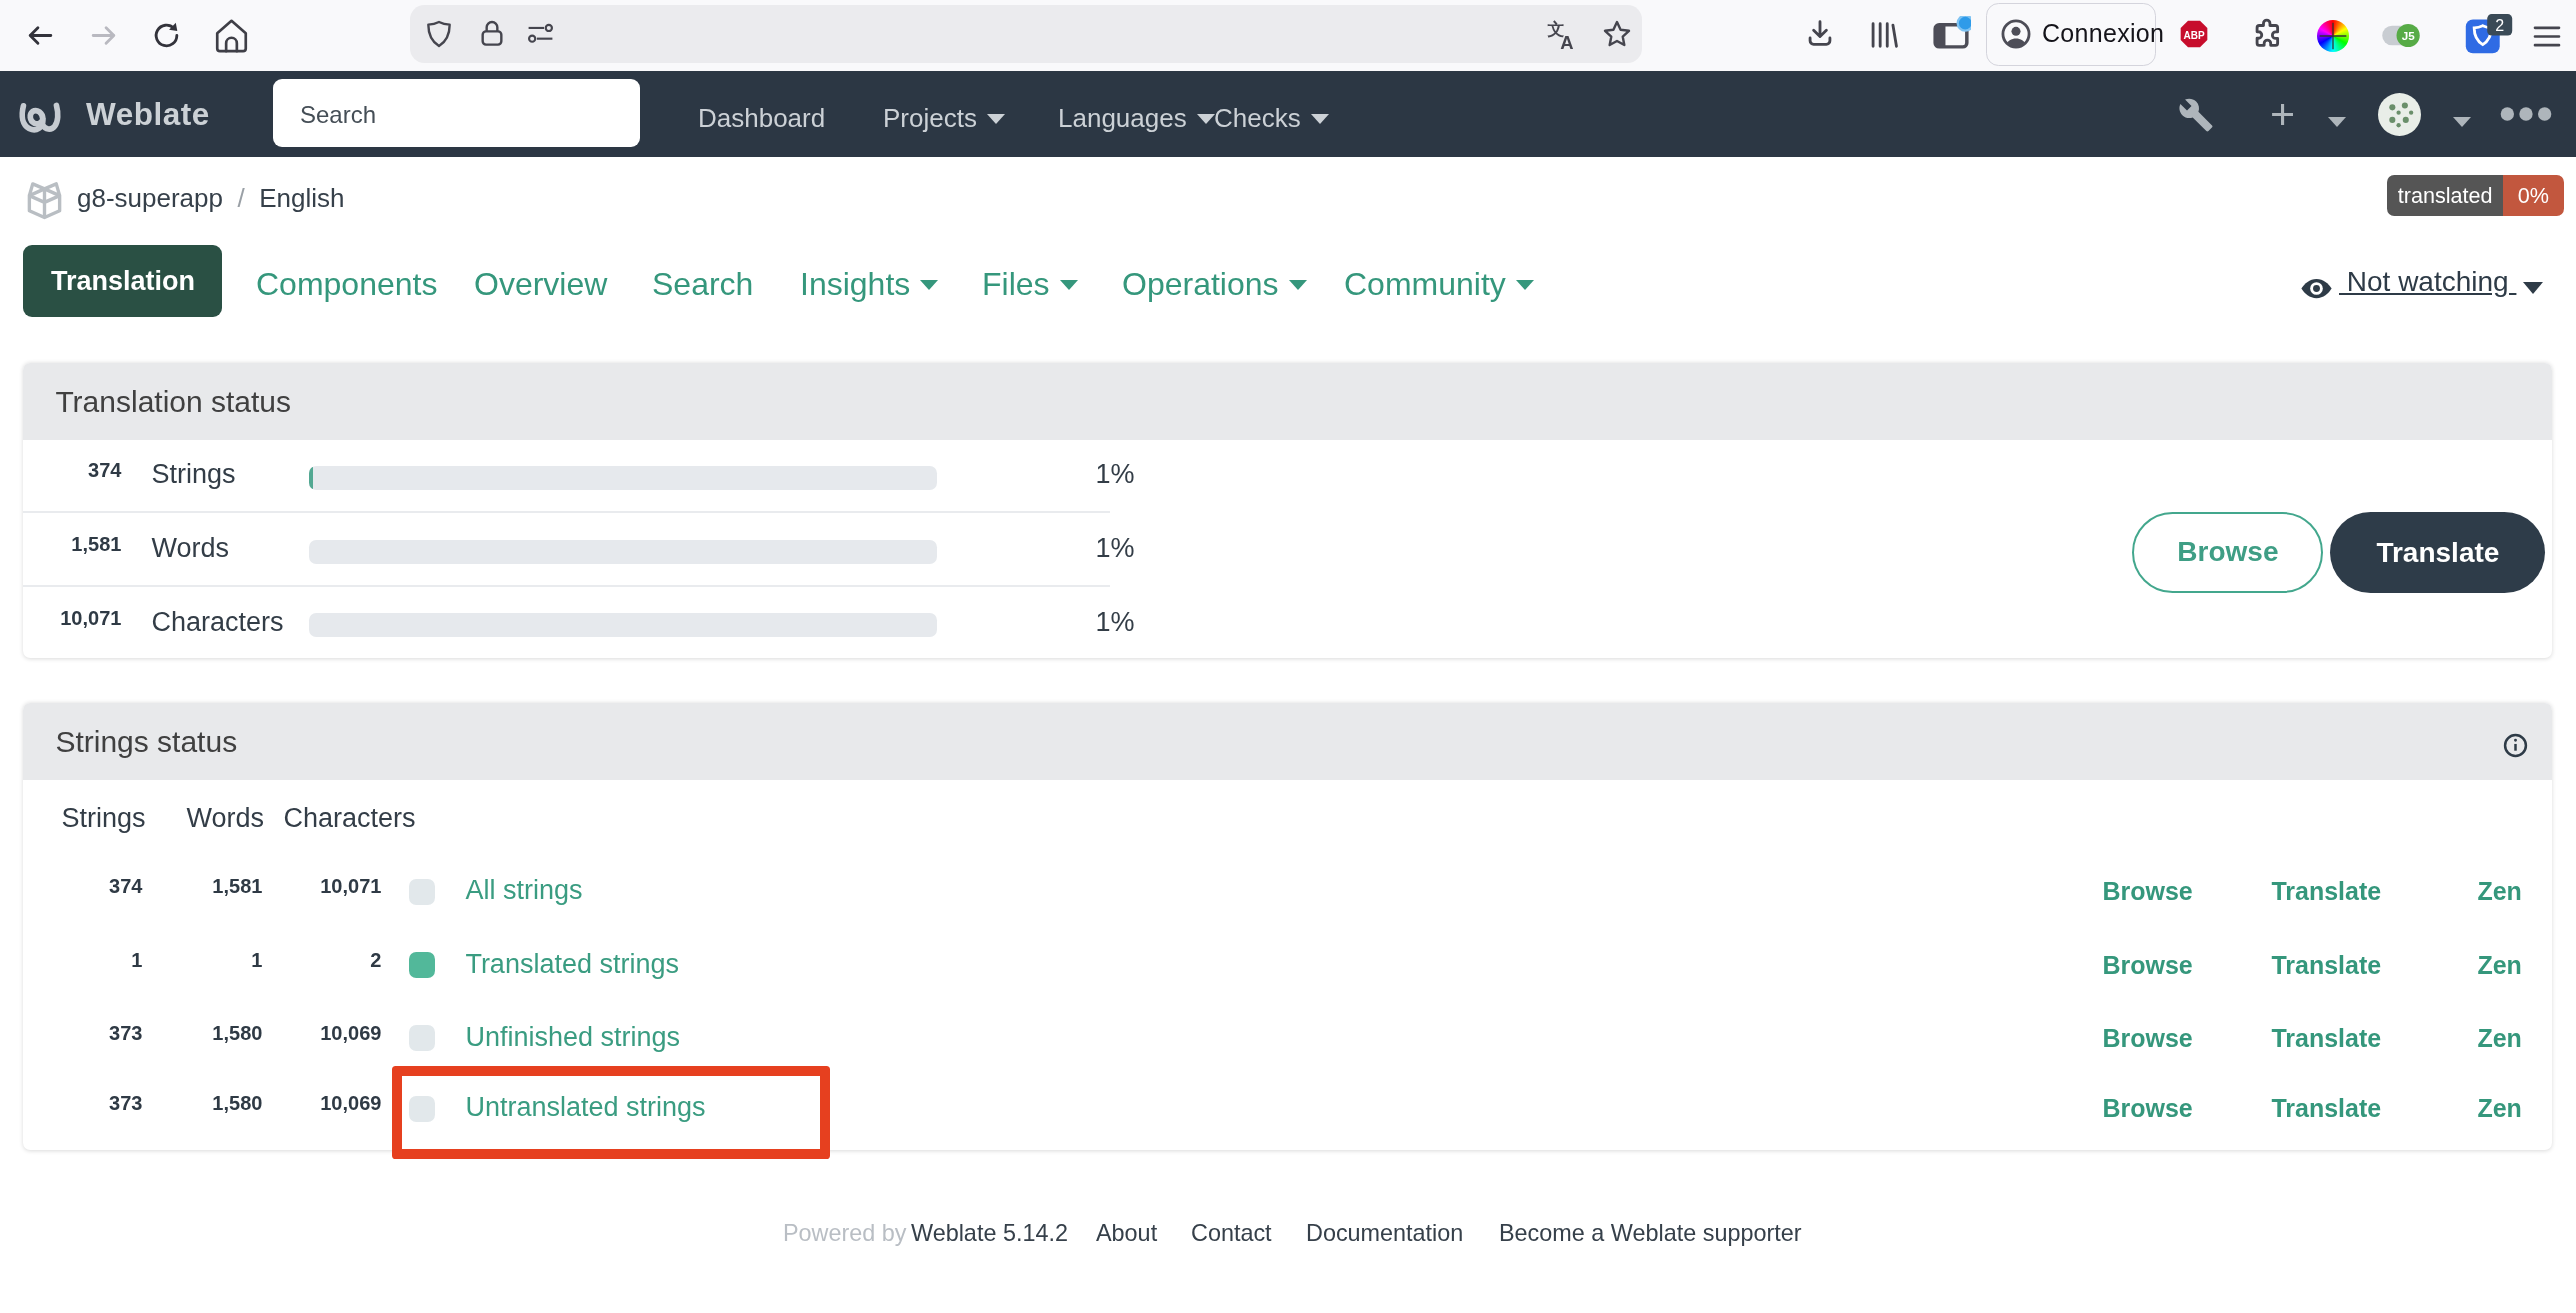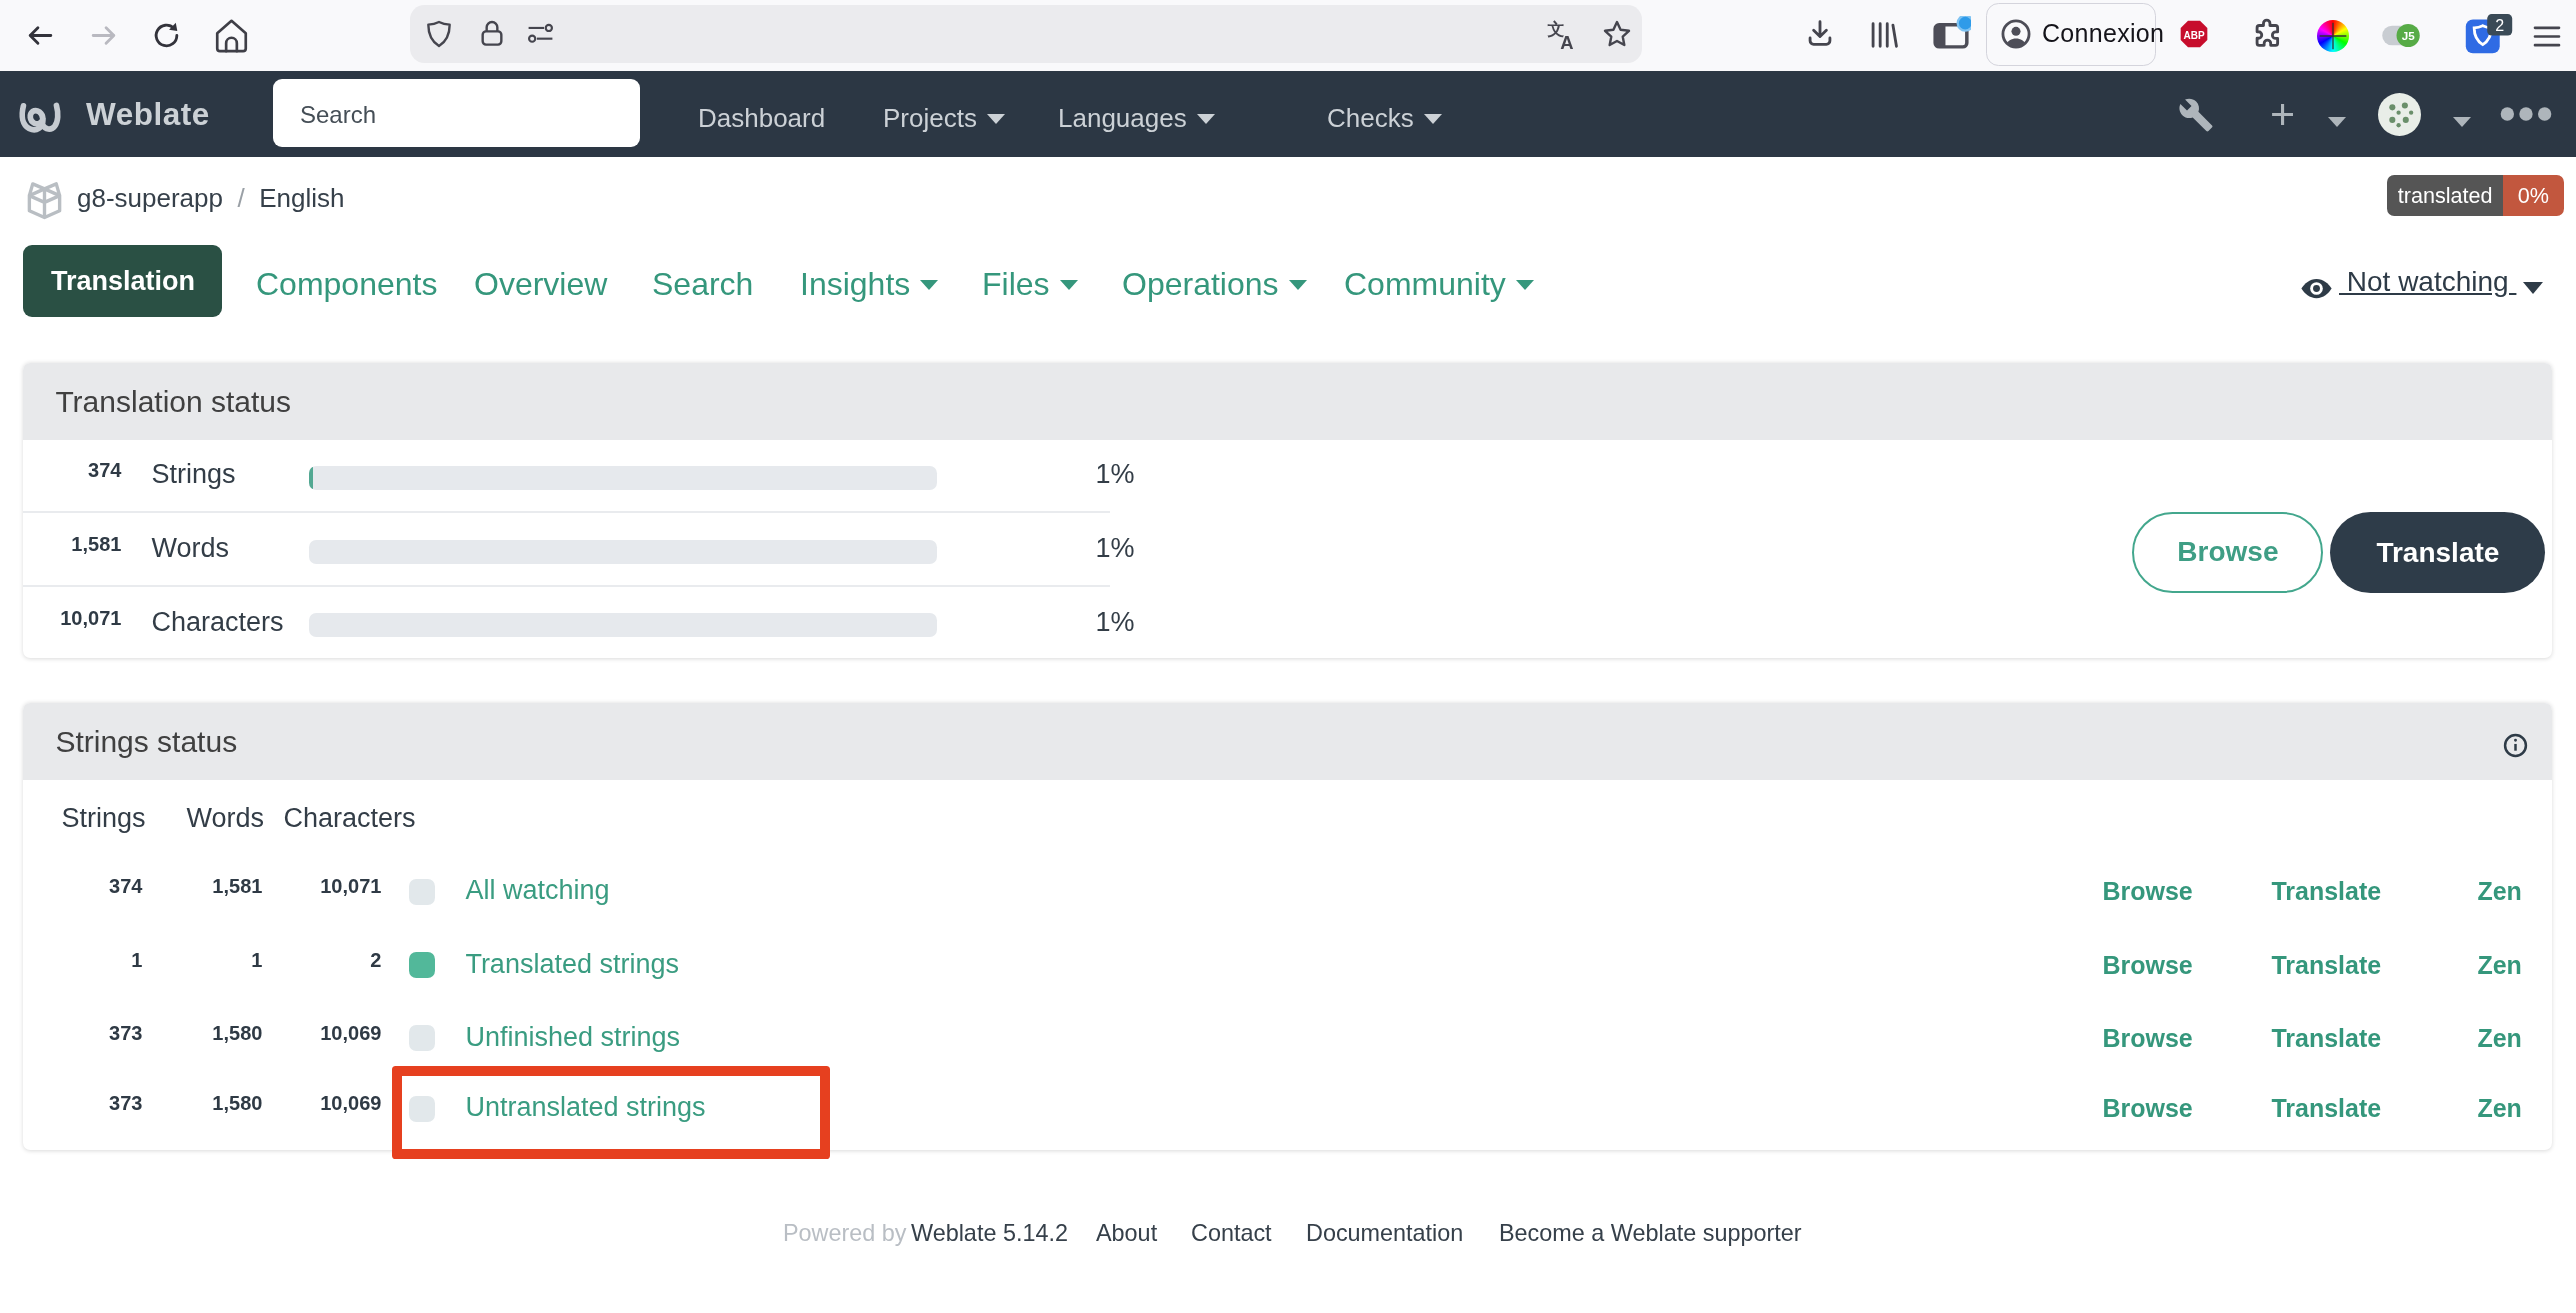--- a/index.html
+++ b/index.html
@@ -172,21 +172,21 @@
     <path d="M57,62 C63,73 77,75 85,65 C93,55 94,35 89,17"></path>
   </svg>
 </div>
 <div id="brand">Weblate</div>
 <div id="searchbox">
     <span>Search</span>
   </div>
 <div class="navitem" style="left:698px;">Dashboard</div>
 <div class="navitem" style="left:883px;">Projects<span class="caret"></span></div>
 <div class="navitem" style="left:1058px;">Languages<span class="caret"></span></div>
-<div class="navitem" style="left:1327px;">Checks<span class="caret"></span></div>
+<div class="navitem" style="left:1214px;">Checks<span class="caret"></span></div>
 
 <svg style="position:absolute;left:2178px;top:97px;" width="36" height="36" viewBox="0 0 24 24" fill="#aeb5bb">
     <path d="M22.7,19L13.6,9.9C14.5,7.6 14,4.9 12.1,3C10.1,1 7.1,0.6 4.7,1.7L9,6L6,9L1.6,4.7C0.4,7.1 0.9,10.1 2.9,12.1C4.8,14 7.5,14.5 9.8,13.6L18.9,22.7C19.3,23.1 19.9,23.1 20.3,22.7L22.6,20.4C23.1,20 23.1,19.3 22.7,19Z"></path>
   </svg>
 <div style="position:absolute;left:2270px;top:90px;font-size:43px;font-weight:400;color:#aeb5bb;">+</div>
 <span class="caret" style="position:absolute;left:2318px;top:117px;border-top-color:#aeb5bb;"></span>
 
 <svg style="position:absolute;left:2378px;top:93px;" width="43" height="43" viewBox="0 0 48 48">
     <circle cx="24" cy="24" r="24" fill="#e9eee8"></circle>
     <g fill="#6a8f6a">
@@ -265,21 +265,21 @@
       <circle cx="12" cy="7" r="0.6" fill="#2e3b47" stroke-width="1.6"></circle>
     </svg>
   <div class="lbl" style="left:38px; top:100px;">Strings</div>
   <div class="lbl" style="left:163px; top:100px;">Words</div>
   <div class="lbl" style="left:260px; top:100px;">Characters</div>
 
   <div class="num" style="left:0; width:119px; top:172px;">374</div>
   <div class="num" style="left:0; width:239px; top:172px;">1,581</div>
   <div class="num" style="left:0; width:358px; top:172px;">10,071</div>
   <div class="cbox" style="left:386px; top:176px;"></div>
-  <div class="glink" style="left:442px; top:172px;">All watching</div>
+  <div class="glink" style="left:442px; top:172px;">All strings</div>
   <div class="glink2" style="left:2079px; top:174px;">Browse</div>
   <div class="glink2" style="left:2248px; top:174px;">Translate</div>
   <div class="glink2" style="left:2454px; top:174px;">Zen</div>
 
   <div class="num" style="left:0; width:119px; top:246px;">1</div>
   <div class="num" style="left:0; width:239px; top:246px;">1</div>
   <div class="num" style="left:0; width:358px; top:246px;">2</div>
   <div class="cbox" style="left:386px; top:249px; background:#52b89a;"></div>
   <div class="glink" style="left:442px; top:246px;">Translated strings</div>
   <div class="glink2" style="left:2079px; top:248px;">Browse</div>

